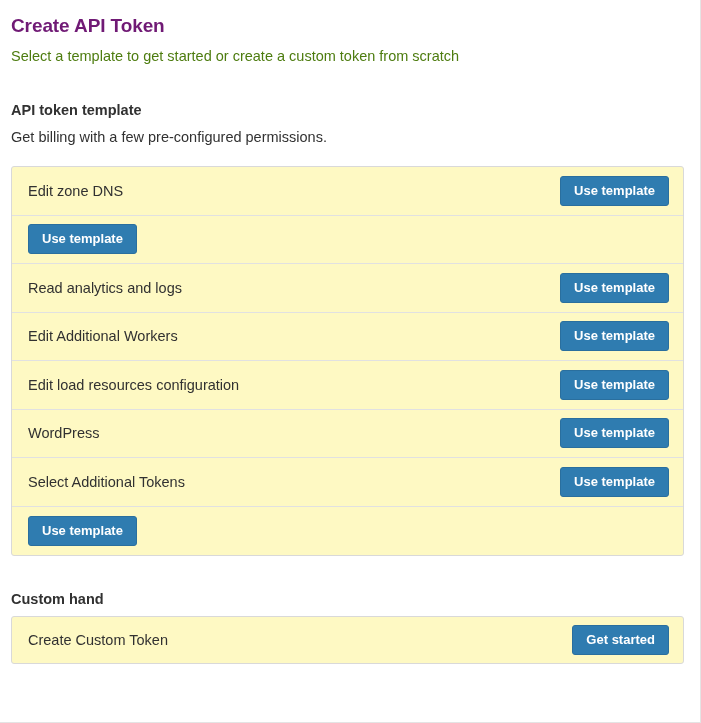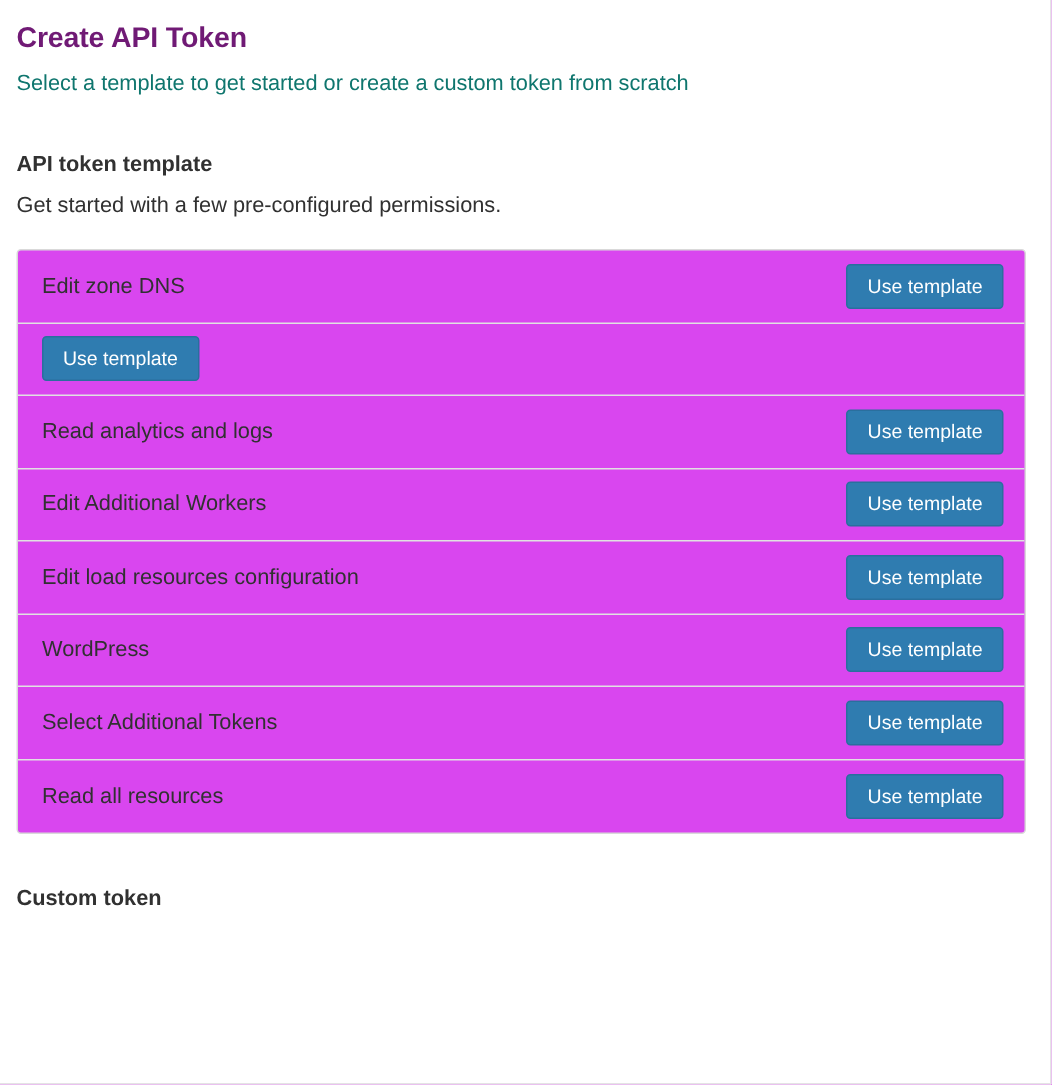--- a/index.html
+++ b/index.html
@@ -27,41 +27,41 @@
   .page-title {
     font-size: 19px;
     font-weight: bold;
     color: #701a75;
     line-height: 24px;
     margin: 0 0 8px 0;
     letter-spacing: -0.1px;
   }
   .page-subtitle {
     font-size: 14.5px;
-    color: #0f766e;
+    color: #4d7c0f;
     line-height: 20px;
     margin: 0 0 34px 0;
   }
   .section-title {
     font-size: 14.5px;
     font-weight: bold;
     color: #313131;
     line-height: 20px;
     margin: 0 0 7px 0;
   }
   .section-desc {
     font-size: 14.5px;
     color: #313131;
     line-height: 20px;
     margin: 0 0 19px 0;
   }
   .card {
     border: 1px solid #d9d9d9;
     border-radius: 3px;
-    background: #d946ef;
+    background: #fef9c3;
     margin: 0 0 0 0;
     overflow: hidden;
   }
   .row {
     display: flex;
     align-items: center;
     justify-content: space-between;
     height: 48.5px;
     padding: 0 14px 0 16px;
     box-sizing: border-box;
@@ -79,41 +79,42 @@
     background: #2f7cb0;
     color: #ffffff;
     border: 1px solid #2a6f9e;
     border-radius: 3px;
     font-size: 13px;
     font-family: "Liberation Sans", sans-serif;
     line-height: 16px;
     padding: 6px 13px;
     cursor: pointer;
     white-space: nowrap;
+    font-weight: bold;
   }
   .custom-block {
     margin-top: 33px;
   }
   .custom-card .row {
     height: 46px;
   }
   .spacer-bottom {
     height: 16px;
   }
 </style>
 </head>
 <body>
 
 <div class="page">
 
   <h1 class="page-title">Create API Token</h1>
   <p class="page-subtitle">Select a template to get started or create a custom token from scratch</p>
 
   <h2 class="section-title">API token template</h2>
-  <p class="section-desc">Get started with a few pre-configured permissions.</p>
+  <p class="section-desc">Get billing with a few pre-configured permissions.</p>
 
   <div class="card">
 
     <div class="row">
       <span class="row-label">Edit zone DNS</span>
       <button class="btn">Use template</button>
     </div>
 
     <div class="row">
       <button class="btn">Use template</button>
@@ -138,26 +139,31 @@
       <span class="row-label">WordPress</span>
       <button class="btn">Use template</button>
     </div>
 
     <div class="row">
       <span class="row-label">Select Additional Tokens</span>
       <button class="btn">Use template</button>
     </div>
 
     <div class="row">
-      <span class="row-label">Read all resources</span>
       <button class="btn">Use template</button>
     </div>
 
   </div>
 
   <div class="custom-block">
-    <h2 class="section-title">Custom token</h2>
+    <h2 class="section-title">Custom hand</h2>
 
+    <div class="card custom-card">
+      <div class="row">
+        <span class="row-label">Create Custom Token</span>
+        <button class="btn">Get started</button>
+      </div>
+    </div>
   </div>
 
   <div class="spacer-bottom"></div>
 
 </div>
 
 </body></html>

